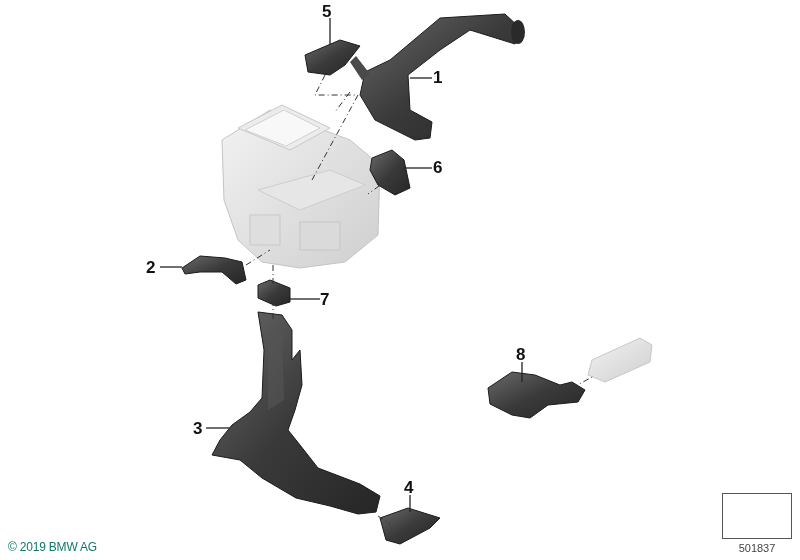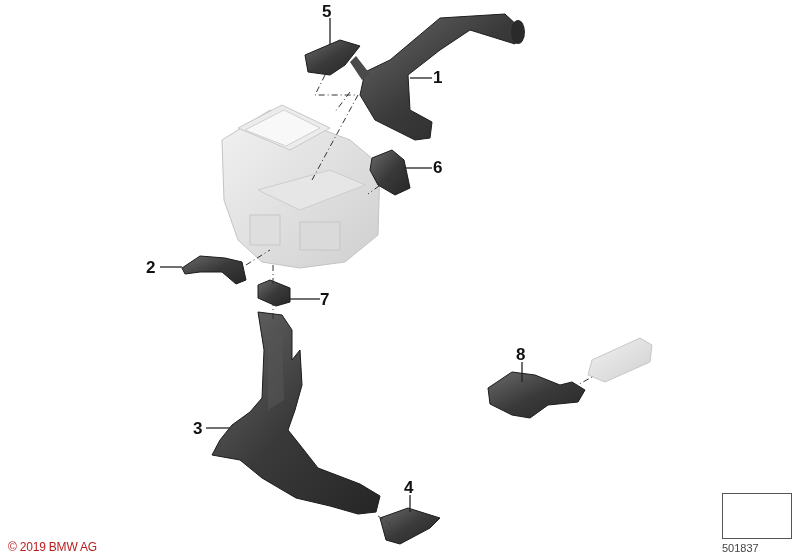--- a/index.html
+++ b/index.html
@@ -1,21 +1,21 @@
 <!DOCTYPE html>
 <html><head>
 <meta charset="utf-8">
 <style>
   html, body { margin:0; padding:0; background:#ffffff; }
   body { width:800px; height:560px; position:relative; overflow:hidden; font-family:"Liberation Sans", sans-serif; }
   #stage { position:absolute; left:0; top:0; width:800px; height:560px; }
   .callout { position:absolute; font-weight:bold; font-size:17px; color:#111; font-family:"Liberation Sans", sans-serif; line-height:1; cursor:pointer; }
-  .copyright { position:absolute; left:8px; bottom:6px; font-size:12px; color:#b91c1c; letter-spacing:-0.2px; }
+  .copyright { position:absolute; left:8px; bottom:6px; font-size:12px; color:#0f766e; letter-spacing:-0.2px; }
   .diagram-id-box { position:absolute; left:722px; top:493px; width:68px; height:44px; border:1px solid #555; background:#fff; }
-  .diagram-id { position:absolute; left:722px; top:542px; width:70px; text-align:left; font-size:11px; color:#444; }
+  .diagram-id { position:absolute; left:722px; top:542px; width:70px; text-align:center; font-size:11px; color:#444; }
 </style>
 </head>
 <body>
 
 <div id="stage">
   <svg width="800" height="560" viewBox="0 0 800 560" xmlns="http://www.w3.org/2000/svg">
     <defs>
       <linearGradient id="gDark" x1="0" y1="0" x2="1" y2="1">
         <stop offset="0" stop-color="#6a6a6a"></stop>
         <stop offset="0.5" stop-color="#3a3a3a"></stop>

